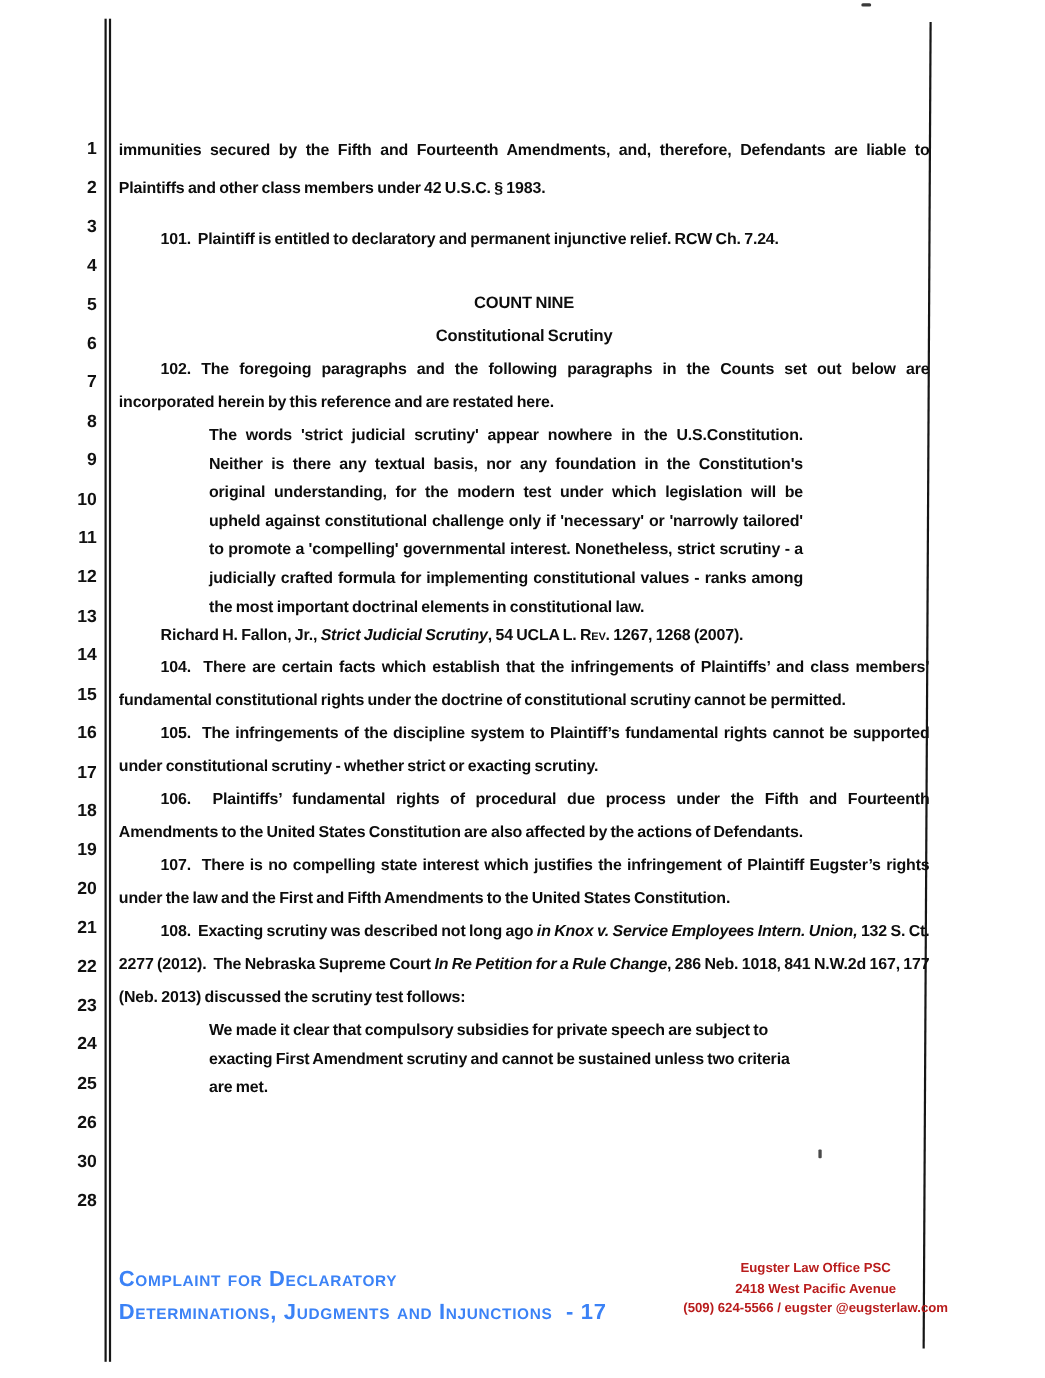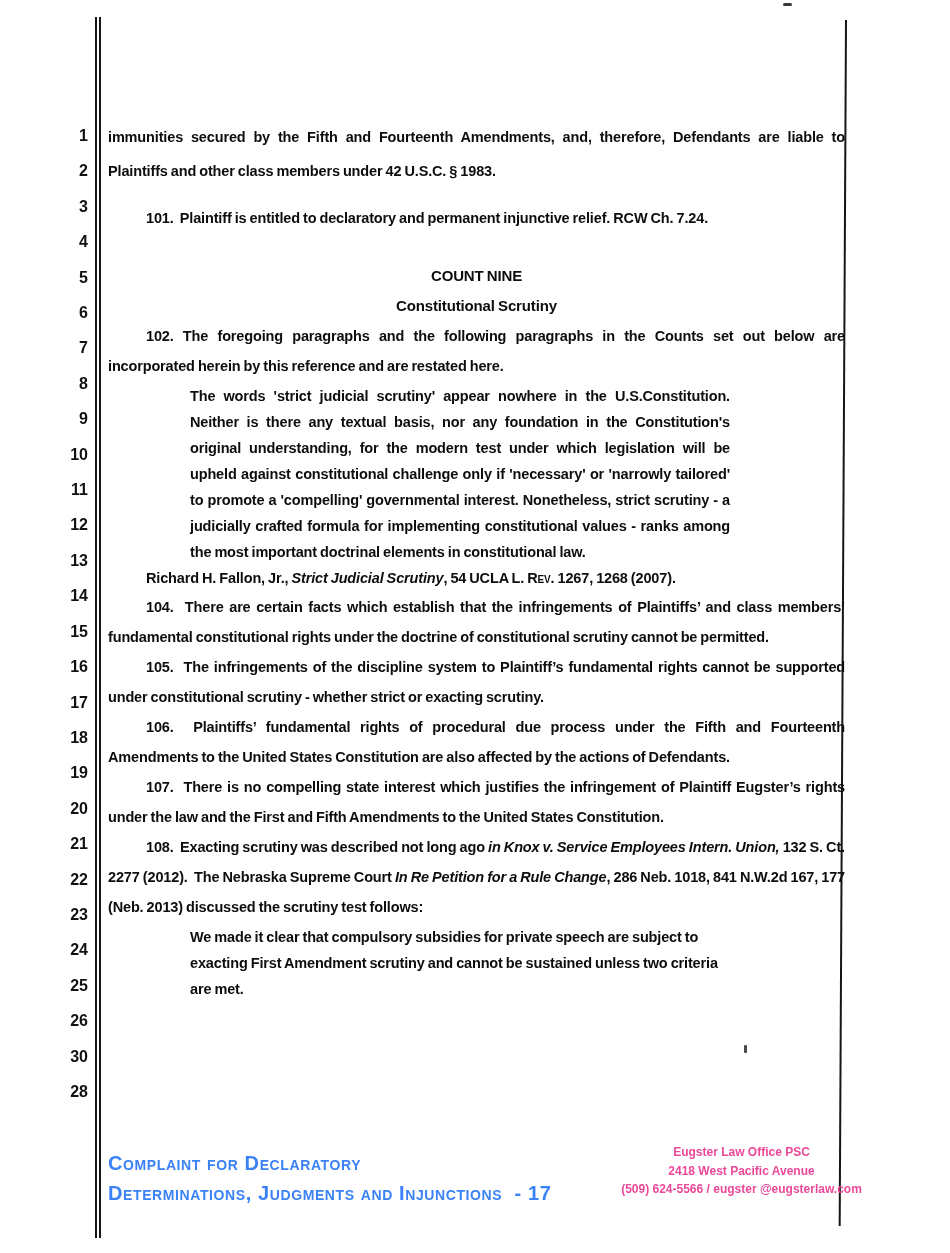--- a/index.html
+++ b/index.html
@@ -26,21 +26,21 @@
   .subheading{margin:0;text-align:center;font-size:15px;line-height:30px;font-weight:bold;}
   .quote{margin:2px 115px 0 82px;line-height:26px;text-align:justify;}
   .q2{text-align:left;}
   .citation{margin:0;line-height:27px;text-indent:38px;text-align:left;}
   .italic{font-style:italic;}
   .sc{font-variant:small-caps;}
   
   .footer-left{position:absolute;left:108px;top:1148px;font-weight:bold;font-variant:small-caps;
                font-size:20px;line-height:30px;letter-spacing:0.6px;color:#3b82f6;}
   .footer-right{position:absolute;left:600px;top:1143px;width:283px;text-align:center;
-                font-weight:bold;font-size:12px;line-height:18.5px;color:#ec4899;}
+                font-weight:bold;font-size:12px;line-height:18.5px;color:#b91c1c;}
 </style>
 </head>
 <body>
 
 <div class="page">
 
   <div class="rule-left"></div>
   <div class="rule-right"></div>
   <div class="mark-top"></div>
   <div class="mark-quote"></div>

